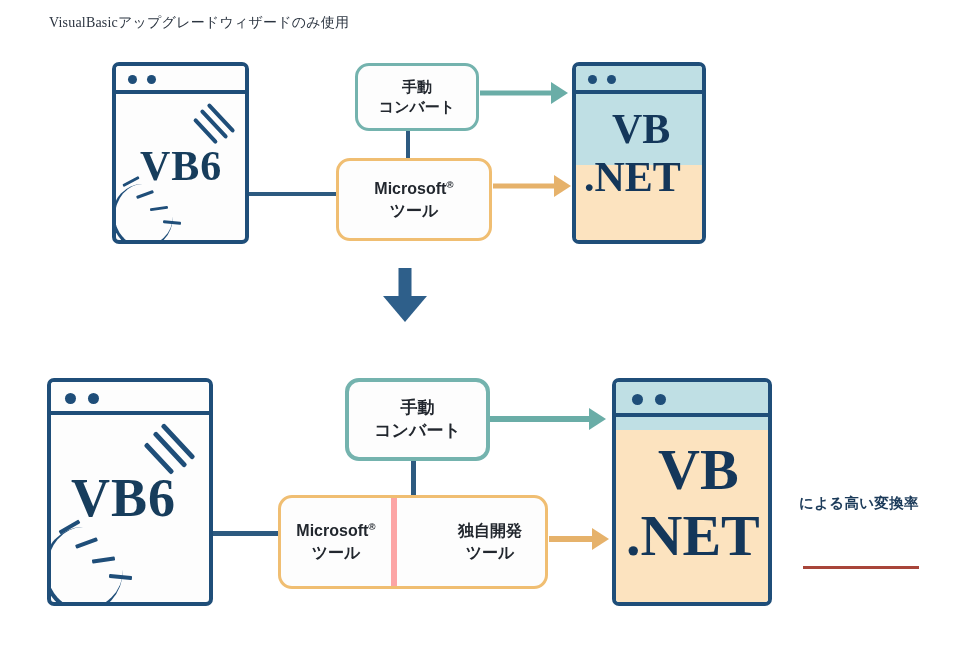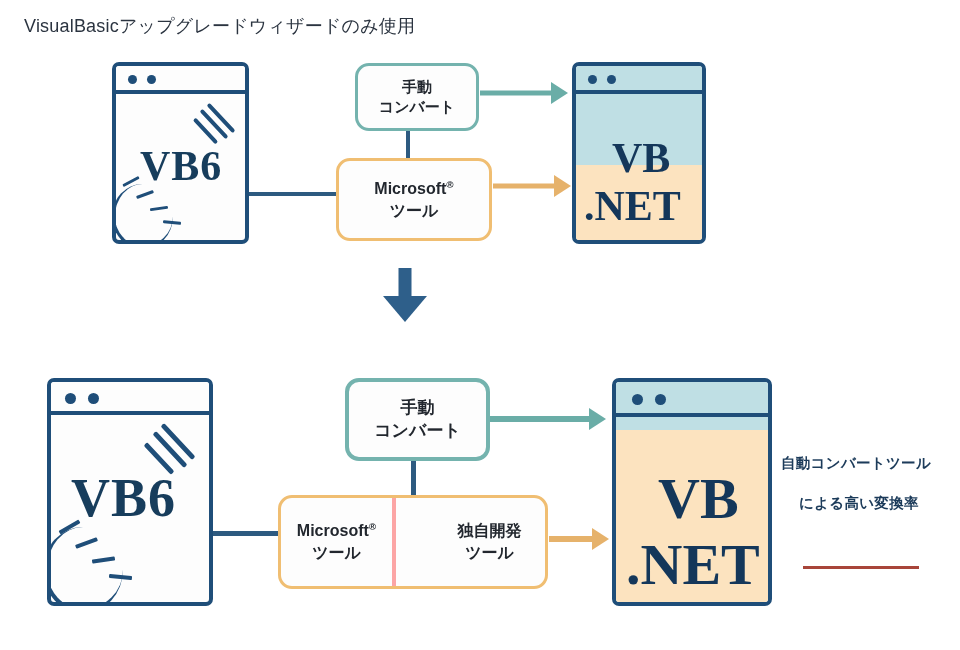--- a/index.html
+++ b/index.html
@@ -9,23 +9,24 @@
     font-family:"Liberation Sans","DejaVu Sans",sans-serif;
     overflow:hidden;
     position:relative;
   }
   #stage{position:relative;width:960px;height:650px;}
 
   .abs{position:absolute;}
 
   
   .title-top{
-    left:24px;top:14px;
-    font-size:18px;color:#2b3440;letter-spacing:.2px;
-    white-space:nowrap;
+    left:49px;top:14px;
+    font-size:14px;color:#2b3440;letter-spacing:.2px;
+    white-space:nowrap;
+    font-family:Liberation Serif, serif;
   }
   .title-brand{
     left:42px;top:320px;
     font-size:27px;color:#c84268;letter-spacing:1px;
     white-space:nowrap;
   }
 
   
   .win{
     box-sizing:border-box;
@@ -52,21 +53,20 @@
     font-weight:bold;color:#173d5c;
     letter-spacing:1px;
     white-space:nowrap;
   }
   .vbnet-text{
     position:absolute;
     font-family:"Liberation Serif","DejaVu Serif",serif;
     font-weight:bold;color:#14375a;
     white-space:nowrap;
     line-height:1.0;
-    margin-top:29px;
   }
 
   
   .scratch{position:absolute;background:#1f4e79;border-radius:2px;transform-origin:center;}
   .stitch{position:absolute;background:#1f4e79;border-radius:1px;transform-origin:center;}
 
   
   .rbox{
     box-sizing:border-box;
     border-radius:14px;
@@ -82,21 +82,21 @@
   .sup{font-size:.62em;vertical-align:super;font-weight:bold;}
 
   .split{
     display:flex;align-items:stretch;justify-content:center;
     box-sizing:border-box;
   }
   .split .cell{
     flex:1;display:flex;align-items:center;justify-content:center;
     text-align:center;
   }
-  .split .cell+.cell{border-left:4px solid #fca5a5;padding-left:38px;}
+  .split .cell+.cell{border-left:6px solid #fca5a5;padding-left:38px;}
 
   
   .hline{position:absolute;background:#2d5a80;}
   .vline{position:absolute;background:#2d5a80;}
 
   .arrow{position:absolute;}
   .arrow .shaft{position:absolute;left:0;top:50%;transform:translateY(-50%);}
   .arrow .head{
     position:absolute;right:0;top:50%;
     width:0;height:0;
@@ -269,17 +269,16 @@
       <div class="dot" style="left:39px;top:12px;width:11px;height:11px;"></div>
     </div>
     <div class="body" style="height:186px;">
       <div class="abs" style="left:0;top:0;width:100%;height:13px;background:#bfdfe4;"></div>
       <div class="abs" style="left:0;top:13px;width:100%;height:173px;background:#fce3bf;"></div>
       <div class="vbnet-text" style="left:42px;top:24px;font-size:58px;">VB</div>
       <div class="vbnet-text" style="left:10px;top:90px;font-size:58px;">.NET</div>
     </div>
   </div>
 
-  <div class="note" style="left:781px;top:454px;">自動コンバートツール</div>
   <div class="note" style="left:799px;top:494px;text-align:center;">による高い変換率</div>
   <div class="cost-underline" style="left:803px;top:566px;width:116px;"></div>
 
 </div>
 
 </body></html>

